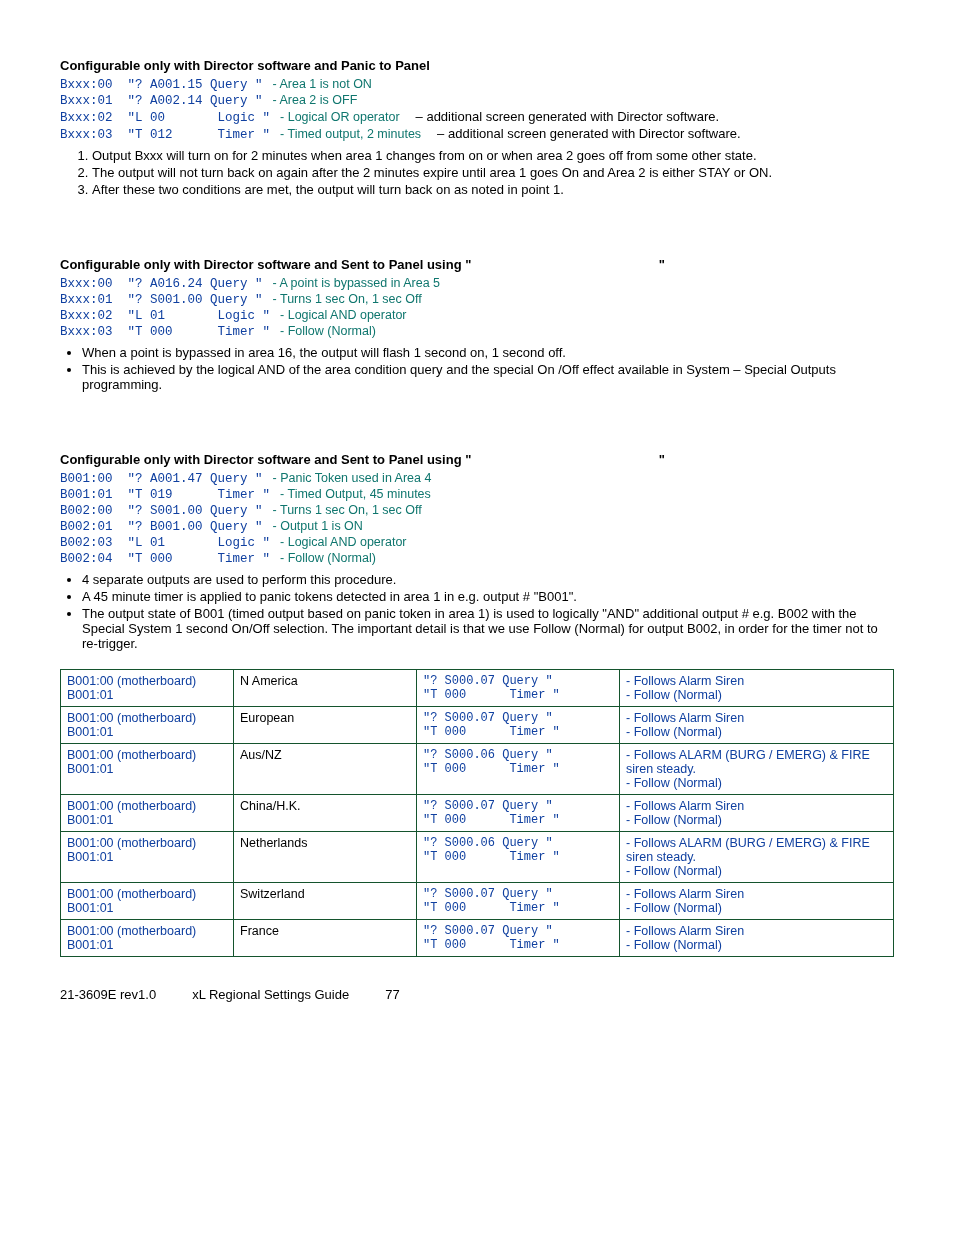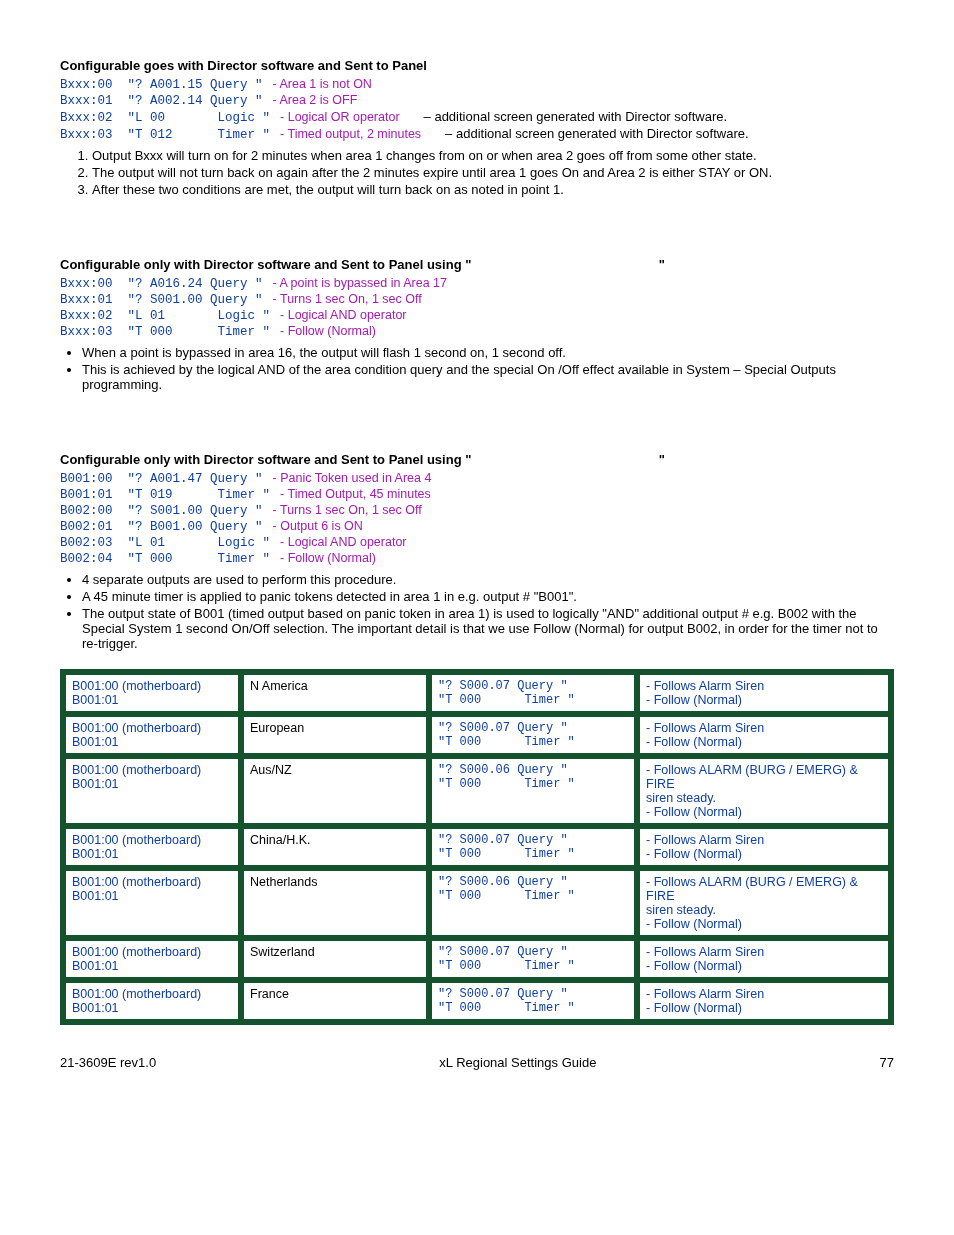--- a/index.html
+++ b/index.html
@@ -9,36 +9,36 @@
     margin: 0;
     padding: 40px 60px;
     background: #fff;
     width: 834px;
   }
   .section-heading { font-weight: bold; margin-top: 18px; margin-bottom: 4px; }
   .mono { font-family: "Courier New", monospace; color: #1040a0; font-size: 12.5px; white-space: pre; }
   .blue { color: #1040a0; }
   .code-row { display: flex; align-items: baseline; margin-bottom: 1px; }
   .code-row .mono { flex: 0 0 auto; }
-  .code-row .desc { color: #a21caf; font-size: 12.5px; margin-left: 10px; }
-  .code-row .extra { color: #000; font-size: 13px; margin-left: 24px; }
+  .code-row .desc { color: #0f766e; font-size: 12.5px; margin-left: 10px; }
+  .code-row .extra { color: #000; font-size: 13px; margin-left: 16px; }
   ol { margin: 6px 0 0 0; padding-left: 32px; }
   ol li { margin-bottom: 2px; }
   ul { margin: 6px 0 0 0; padding-left: 22px; }
   ul li { margin-bottom: 2px; }
   table { border-collapse: collapse; width: 100%; margin-top: 18px; }
-  td { border: 6px solid #14532d; padding: 4px 6px; vertical-align: top; font-size: 12.5px; }
+  td { border: 1px solid #14532d; padding: 4px 6px; vertical-align: top; font-size: 12.5px; }
   td .mono { font-size: 12px; }
-  .footer { display: flex; justify-content: space-between; margin-top: 30px; font-size: 13px; }
+  .footer { display: flex; margin-top: 30px; font-size: 13px; gap: 36px; }
   .spacer { height: 40px; }
 </style>
 </head>
 <body>
 
-<div class="section-heading">Configurable goes with Director software and Sent to Panel</div>
+<div class="section-heading">Configurable only with Director software and Panic to Panel</div>
 <div id="ex1-rows">
     <div class="code-row">
       <span class="mono">Bxxx:00  "? A001.15 Query "</span>
       <span class="desc">- Area 1 is not ON</span>
     </div>
     <div class="code-row">
       <span class="mono">Bxxx:01  "? A002.14 Query "</span>
       <span class="desc">- Area 2 is OFF</span>
     </div>
     <div class="code-row">
@@ -61,21 +61,21 @@
 <div class="spacer"></div>
 
 <div class="section-heading">
   <span>Configurable only with Director software and Sent to Panel using "</span>
   <span style="display:inline-block;width:180px;"></span>
   <span>"</span>
 </div>
 <div id="ex2-rows">
     <div class="code-row">
       <span class="mono">Bxxx:00  "? A016.24 Query "</span>
-      <span class="desc">- A point is bypassed in Area 17</span>
+      <span class="desc">- A point is bypassed in Area 5</span>
     </div>
     <div class="code-row">
       <span class="mono">Bxxx:01  "? S001.00 Query "</span>
       <span class="desc">- Turns 1 sec On, 1 sec Off</span>
     </div>
     <div class="code-row">
       <span class="mono">Bxxx:02  "L 01       Logic "</span>
       <span class="desc">- Logical AND operator</span>
     </div>
     <div class="code-row">
@@ -103,21 +103,21 @@
     <div class="code-row">
       <span class="mono">B001:01  "T 019      Timer "</span>
       <span class="desc">- Timed Output, 45 minutes</span>
     </div>
     <div class="code-row">
       <span class="mono">B002:00  "? S001.00 Query "</span>
       <span class="desc">- Turns 1 sec On, 1 sec Off</span>
     </div>
     <div class="code-row">
       <span class="mono">B002:01  "? B001.00 Query "</span>
-      <span class="desc">- Output 6 is ON</span>
+      <span class="desc">- Output 1 is ON</span>
     </div>
     <div class="code-row">
       <span class="mono">B002:03  "L 01       Logic "</span>
       <span class="desc">- Logical AND operator</span>
     </div>
     <div class="code-row">
       <span class="mono">B002:04  "T 000      Timer "</span>
       <span class="desc">- Follow (Normal)</span>
     </div>
   </div>

